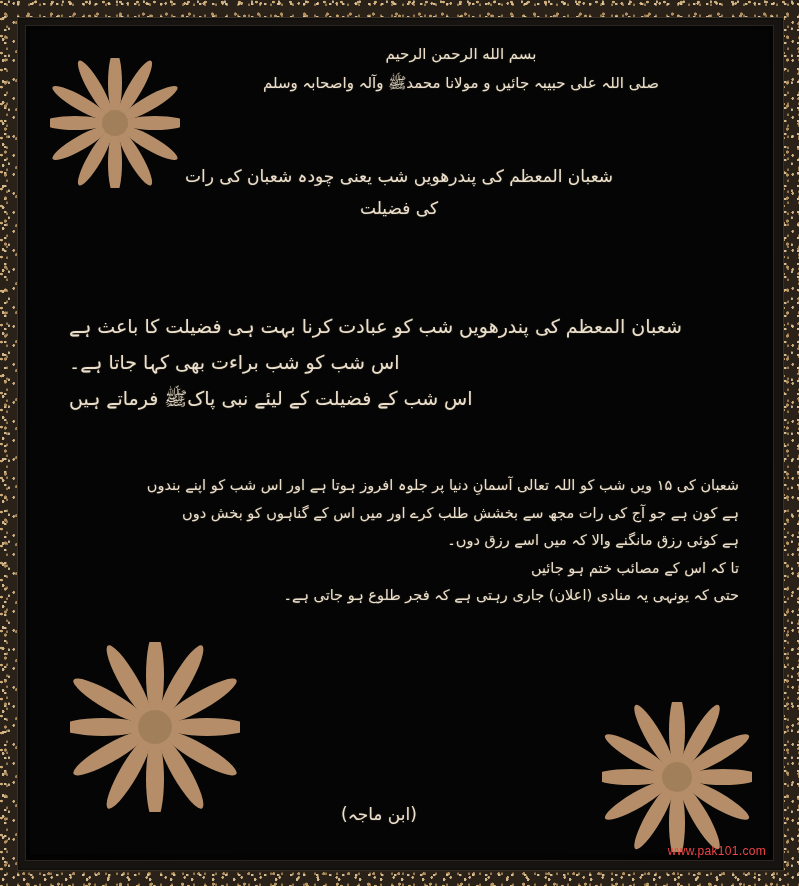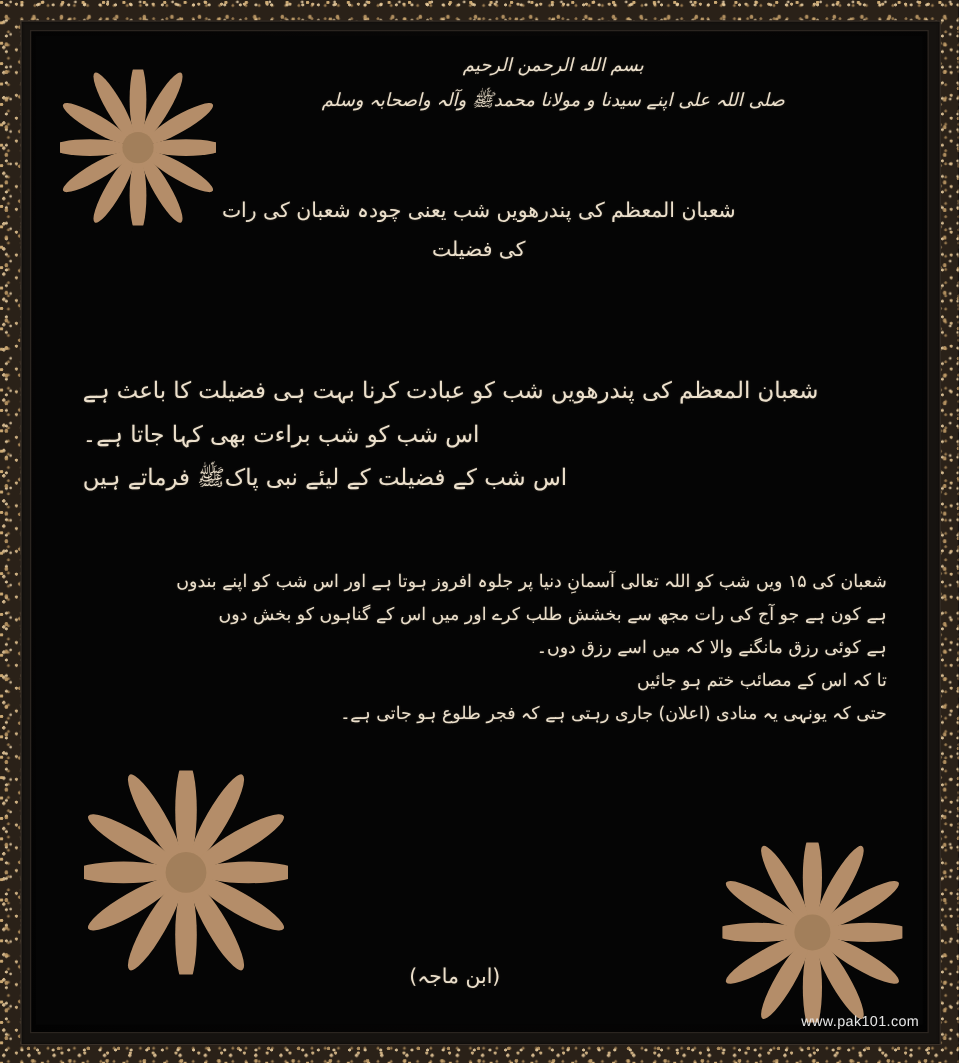--- a/index.html
+++ b/index.html
@@ -101,21 +101,20 @@
   }
 
   #bismillah-block {
     position: absolute;
     right: 28px;
     top: 10px;
     width: 560px;
     text-align: center;
     font-size: 15px;
     line-height: 2.2;
-    font-style: italic;
   }
 
   #title-block {
     position: absolute;
     right: 70px;
     top: 130px;
     width: 600px;
     text-align: center;
     font-size: 17px;
     line-height: 2.4;
@@ -149,21 +148,21 @@
     text-align: center;
     font-size: 17px;
   }
 
   #watermark {
     position: absolute;
     right: 18px;
     bottom: 4px;
     left: auto;
     direction: ltr;
-    color: #e5e5e5;
+    color: #ef4444;
     font-family: "Liberation Sans", sans-serif;
     font-size: 12px;
     letter-spacing: 0.3px;
   }
   #watermark-wrap {
     position: absolute;
     left: 624px;
     top: 862px;
     width: 160px;
     text-align: right;
@@ -244,21 +243,21 @@
           </g>
           <circle cx="0" cy="0" r="15" fill="#b08a63"></circle>
         </g>
       </svg>
     </div>
 
     <div id="content">
 
       <div id="bismillah-block">
         <div class="urdu">بسم الله الرحمن الرحیم</div>
-        <div class="urdu">صلی اللہ علی اپنے سیدنا و مولانا محمدﷺ وآلہ واصحابہ وسلم</div>
+        <div class="urdu">صلی اللہ علی حبیبہ جائیں و مولانا محمدﷺ وآلہ واصحابہ وسلم</div>
       </div>
 
       <div id="title-block">
         <div class="urdu">شعبان المعظم کی پندرھویں شب یعنی چودہ شعبان کی رات</div>
         <div class="urdu">کی فضیلت</div>
       </div>
 
       <div id="intro-block">
         <div class="urdu">شعبان المعظم کی پندرھویں شب کو عبادت کرنا بہت ہی فضیلت کا باعث ہے</div>
         <div class="urdu">اس شب کو شب براءت بھی کہا جاتا ہے۔</div>

